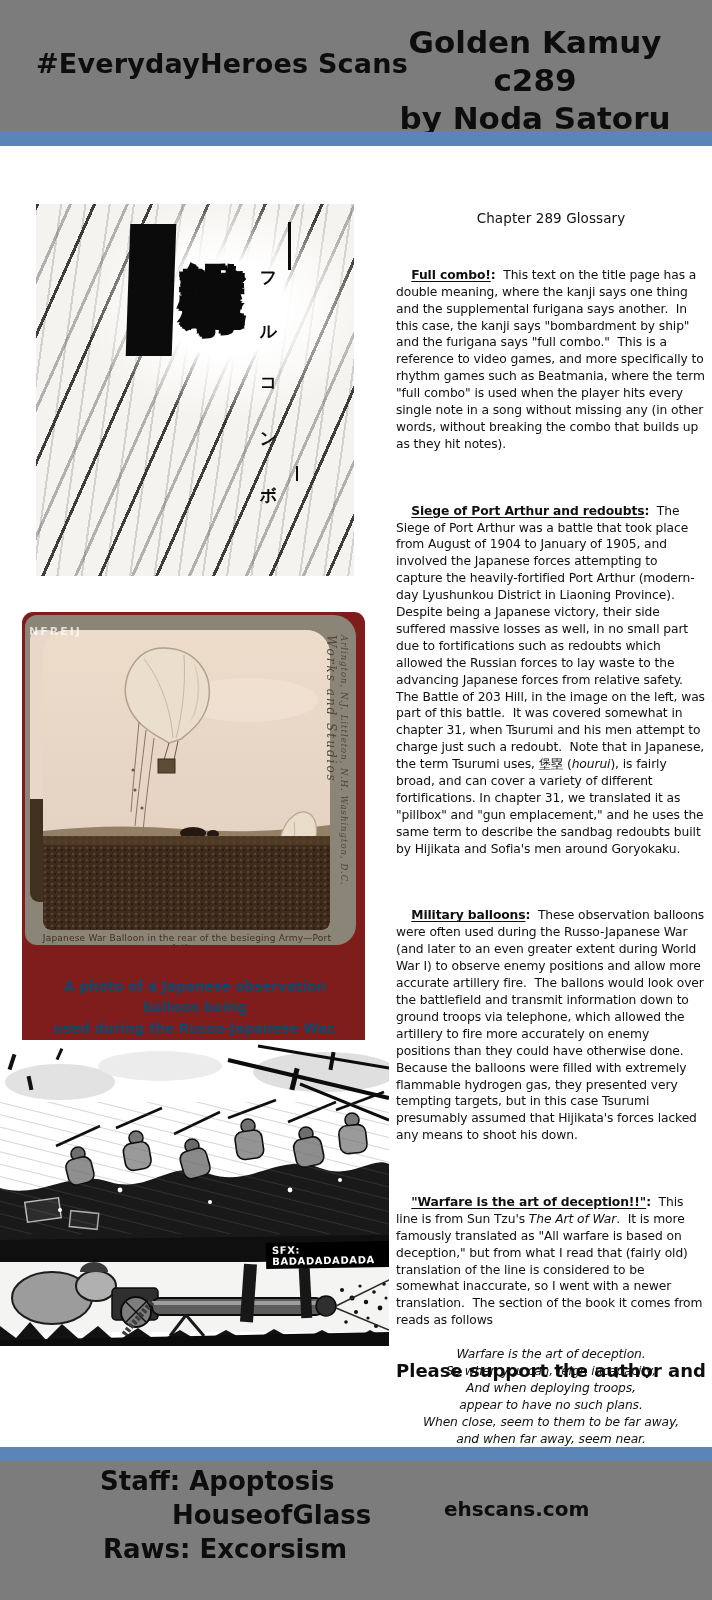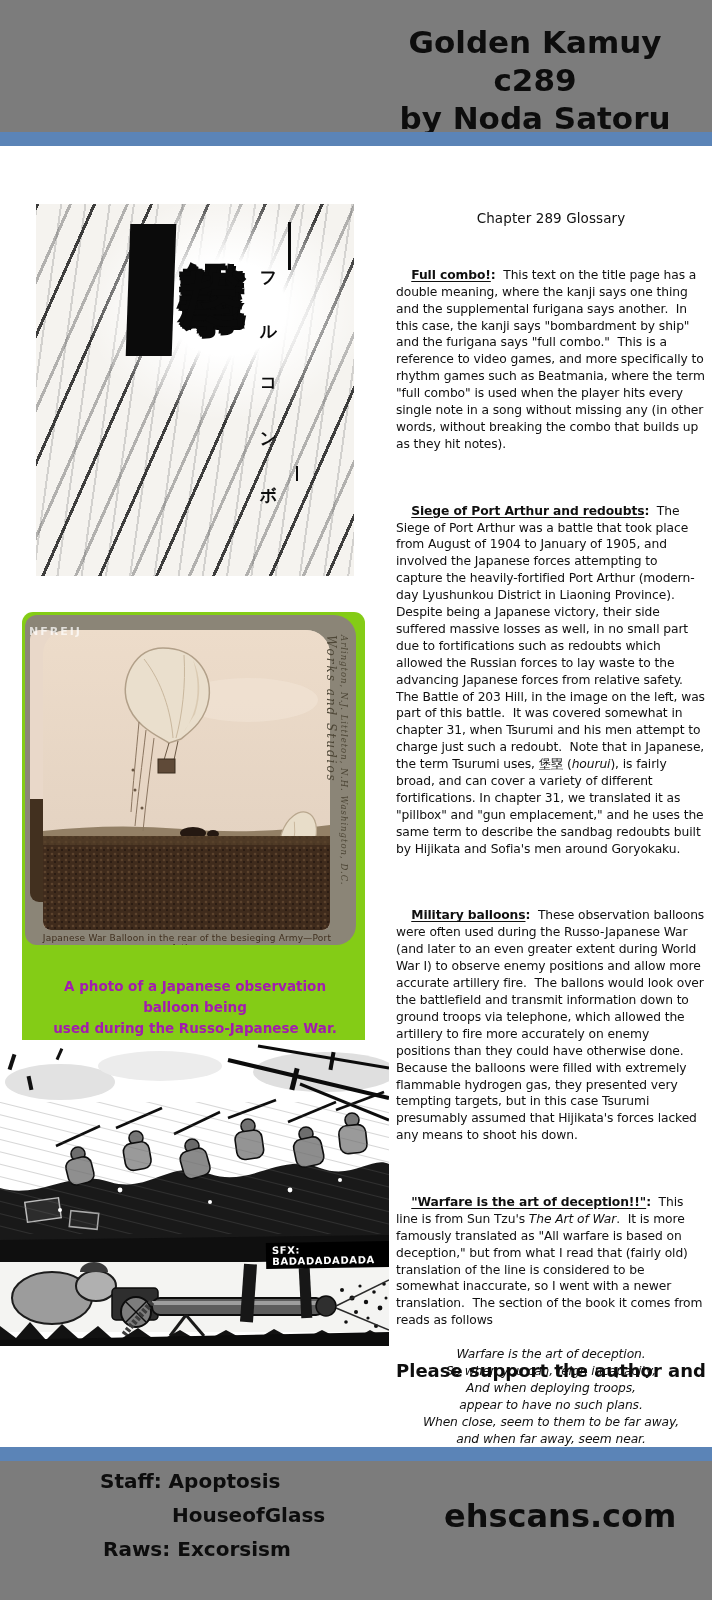--- a/index.html
+++ b/index.html
@@ -17,24 +17,24 @@
     overflow:hidden;
   }
   
   .header{position:absolute;left:0;top:0;width:712px;height:132px;background:var(--header-bg);}
   .group-name{position:absolute;left:36px;top:48px;font-size:27px;font-weight:bold;color:#0d0d0d;letter-spacing:.2px;}
   .title-block{position:absolute;left:372px;top:23px;width:326px;text-align:center;font-size:31px;font-weight:bold;color:#0d0d0d;line-height:38px;}
   .divider-top{position:absolute;left:0;top:132px;width:712px;height:14px;background:var(--divider-blue);}
   
   .divider-bottom{position:absolute;left:0;top:1447px;width:712px;height:14px;background:var(--divider-blue);}
   .footer{position:absolute;left:0;top:1461px;width:712px;height:139px;background:var(--footer-bg);}
-  .staff-block{position:absolute;left:100px;top:3px;font-size:20px;font-weight:bold;color:#0d0d0d;line-height:34px;}
+  .staff-block{position:absolute;left:100px;top:3px;font-size:26px;font-weight:bold;color:#0d0d0d;line-height:34px;}
   .staff-line2{padding-left:72px;}
   .staff-line3{padding-left:3px;}
-  .site-link{position:absolute;left:444px;top:36px;font-size:32px;font-weight:bold;color:#0d0d0d;}
+  .site-link{position:absolute;left:444px;top:36px;font-size:20px;font-weight:bold;color:#0d0d0d;}
   
   .panel1{
     position:absolute;left:36px;top:204px;width:318px;height:372px;overflow:hidden;
     background:
       radial-gradient(ellipse 62% 42% at 60% 28%, #ffffff 30%, rgba(255,255,255,0) 72%),
       repeating-linear-gradient(114deg, rgba(30,30,30,.85) 0 3px, rgba(255,255,255,0) 3px 30px, rgba(95,95,95,.45) 30px 33px, rgba(255,255,255,0) 33px 52px),
       repeating-linear-gradient(98deg, rgba(130,130,130,.30) 0 2px, rgba(255,255,255,0) 2px 24px),
       #f5f3ef;
   }
   .panel1-bar{position:absolute;left:92px;top:20px;width:46px;height:132px;background:#0b0b0b;transform:skewX(-2deg);}
@@ -45,39 +45,39 @@
     text-shadow:2px 2px 0 #0a0a0a;
   }
   .panel1-furigana{
     position:absolute;left:222px;top:56px;height:310px;
     writing-mode:vertical-rl;text-orientation:upright;
     font-size:17px;font-weight:bold;color:#0d0d0d;letter-spacing:34px;
   }
   .panel1-line-a{position:absolute;left:252px;top:18px;width:3px;height:48px;background:#0b0b0b;}
   .panel1-line-b{position:absolute;left:260px;top:262px;width:2px;height:15px;background:#0b0b0b;}
   
-  .photo-frame{position:absolute;left:22px;top:612px;width:343px;height:440px;background:#84cc16;border-radius:11px;}
+  .photo-frame{position:absolute;left:22px;top:612px;width:343px;height:440px;background:#7f1d1d;border-radius:11px;}
   .photo-card{
     position:absolute;left:3px;top:3px;width:331px;height:330px;background:#8b8577;
     border-radius:12px 22px 20px 12px;overflow:hidden;
   }
   .photo-sliver{position:absolute;left:5px;top:15px;width:27px;height:272px;border-radius:9px;
     background:linear-gradient(#e9d8c9 0 62%, #42301f 62% 100%);}
   .photo-pane{position:absolute;left:18px;top:15px;width:287px;height:300px;border-radius:24px 24px 8px 8px;overflow:hidden;background:#e8d8c9;}
   .photo-watermark{position:absolute;left:4px;top:10px;font-size:11px;font-weight:bold;color:rgba(255,255,255,.72);letter-spacing:2px;}
   .photo-card-caption{position:absolute;left:12px;top:318px;width:300px;text-align:center;color:#40301f;}
   .photo-card-caption .cap1{font-size:9px;letter-spacing:.2px;}
   .photo-side-text{
     position:absolute;right:7px;top:20px;height:290px;display:flex;gap:1px;
     font-family:"DejaVu Serif","Liberation Serif",serif;font-style:italic;color:#4e4737;
   }
   .photo-side-text .sideA{writing-mode:vertical-rl;font-size:12px;letter-spacing:2px;}
   .photo-side-text .sideB{writing-mode:vertical-rl;font-size:8.5px;letter-spacing:1px;}
   
-  .photo-caption{position:absolute;left:36px;top:976px;width:318px;text-align:center;font-size:13.5px;font-weight:600;line-height:21px;color:#a21caf;}
+  .photo-caption{position:absolute;left:36px;top:976px;width:318px;text-align:center;font-size:13.5px;font-weight:600;line-height:21px;color:#0c4a6e;}
   
   .panel2{position:absolute;left:0;top:1040px;width:389px;height:306px;overflow:hidden;background:#fff;}
   .sfx-plate{
     position:absolute;left:266px;top:202px;background:#000;color:#fff;
     font-size:10px;font-weight:bold;letter-spacing:.6px;padding:2px 6px;transform:rotate(-1deg);
   }
   
   .glossary{
     position:absolute;left:396px;top:190px;width:310px;
     font-size:12.3px;line-height:16.9px;letter-spacing:-.1px;color:#101010;margin-top:20px;
@@ -92,20 +92,21 @@
   .after-quote{white-space:pre-wrap;}
   .closing-note{
     position:absolute;left:396px;top:1362px;width:310px;text-align:center;
     font-size:18px;font-weight:bold;line-height:17.6px;color:#0e0e0e;
   }
 </style>
 </head>
 <body>
 
 <div class="header">
+  <div class="group-name">#EverydayHeroes Scans</div>
   <div class="title-block">
     <div>Golden Kamuy c289</div>
     <div>by Noda Satoru</div>
   </div>
 </div>
 <div class="divider-top"></div>
 
 <div class="panel1">
   <div class="panel1-bar"></div>
   <div class="panel1-line-a"></div>

